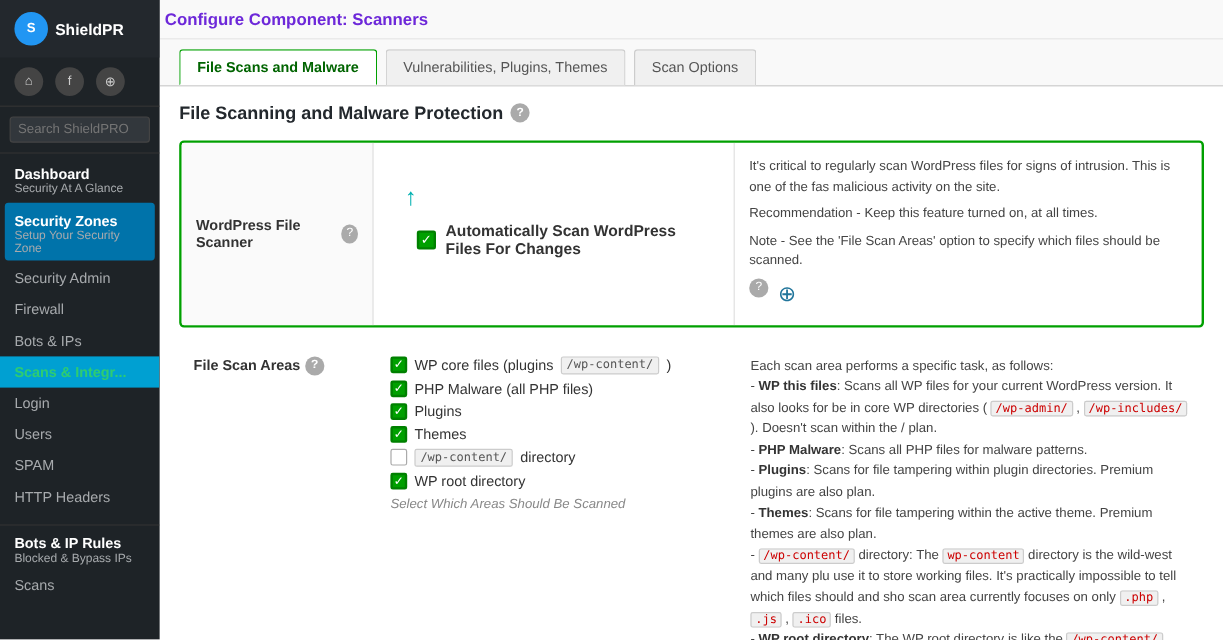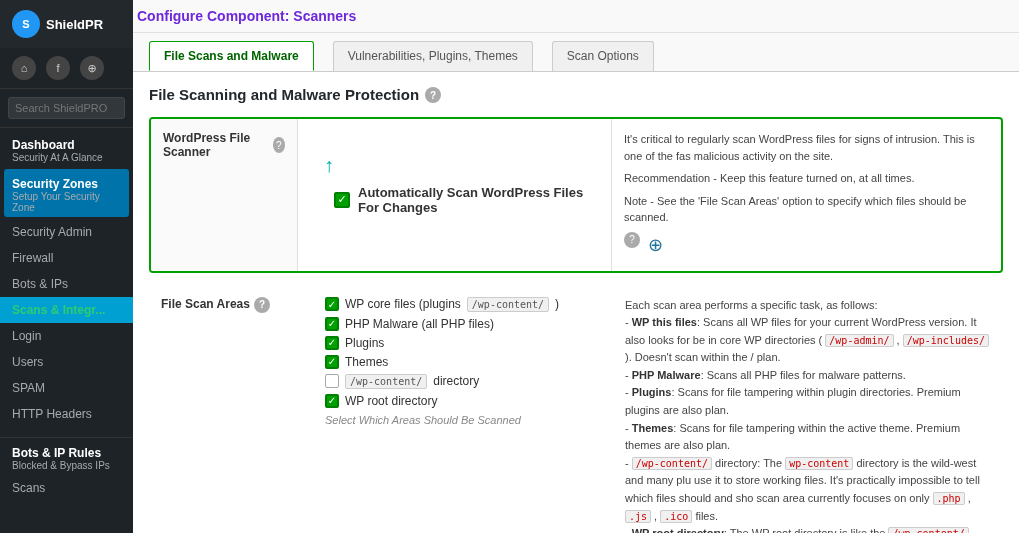--- a/index.html
+++ b/index.html
@@ -114,21 +114,21 @@
     .page-title {
       padding: 8px 4px;
       font-size: 14px;
       font-weight: bold;
       color: #6d28d9;
       border-bottom: 1px solid #e0e0e0;
       background: #f9f9f9;
     }
     .tabs {
       display: flex;
-      gap: 16px;
+      gap: 4px;
       padding: 8px 16px 0;
       border-bottom: 1px solid #ccc;
       background: #f9f9f9;
     }
     .tab {
       padding: 7px 14px;
       cursor: pointer;
       font-size: 12px;
       border: 1px solid #ccc;
       border-bottom: none;
@@ -143,21 +143,21 @@
       border-color: #00a000;
       border-bottom: 1px solid #fff;
       font-weight: bold;
     }
     .content {
       padding: 14px 16px;
       flex: 1;
     }
     .section-header {
       display: flex;
-      align-items: flex-end;
+      align-items: flex-start;
       gap: 6px;
       font-size: 15px;
       font-weight: bold;
       color: #23282d;
       margin-bottom: 14px;
     }
     .help-icon {
       display: inline-flex;
       width: 16px; height: 16px;
       background: #aaa;
@@ -171,28 +171,29 @@
 
     
     .scanner-card {
       border: 2px solid #00a000;
       border-radius: 4px;
       display: flex;
       margin-bottom: 14px;
       overflow: hidden;
     }
     .scanner-left {
-      width: 147px;
+      width: 160px;
       flex-shrink: 0;
       padding: 12px;
       background: #fafafa;
       border-right: 1px solid #e0e0e0;
       display: flex;
       flex-direction: column;
       gap: 4px;
+      justify-content: center;
     }
     .scanner-label {
       font-weight: bold;
       font-size: 12px;
       color: #333;
     }
     .scanner-middle {
       flex: 1;
       padding: 12px 16px;
       display: flex;

